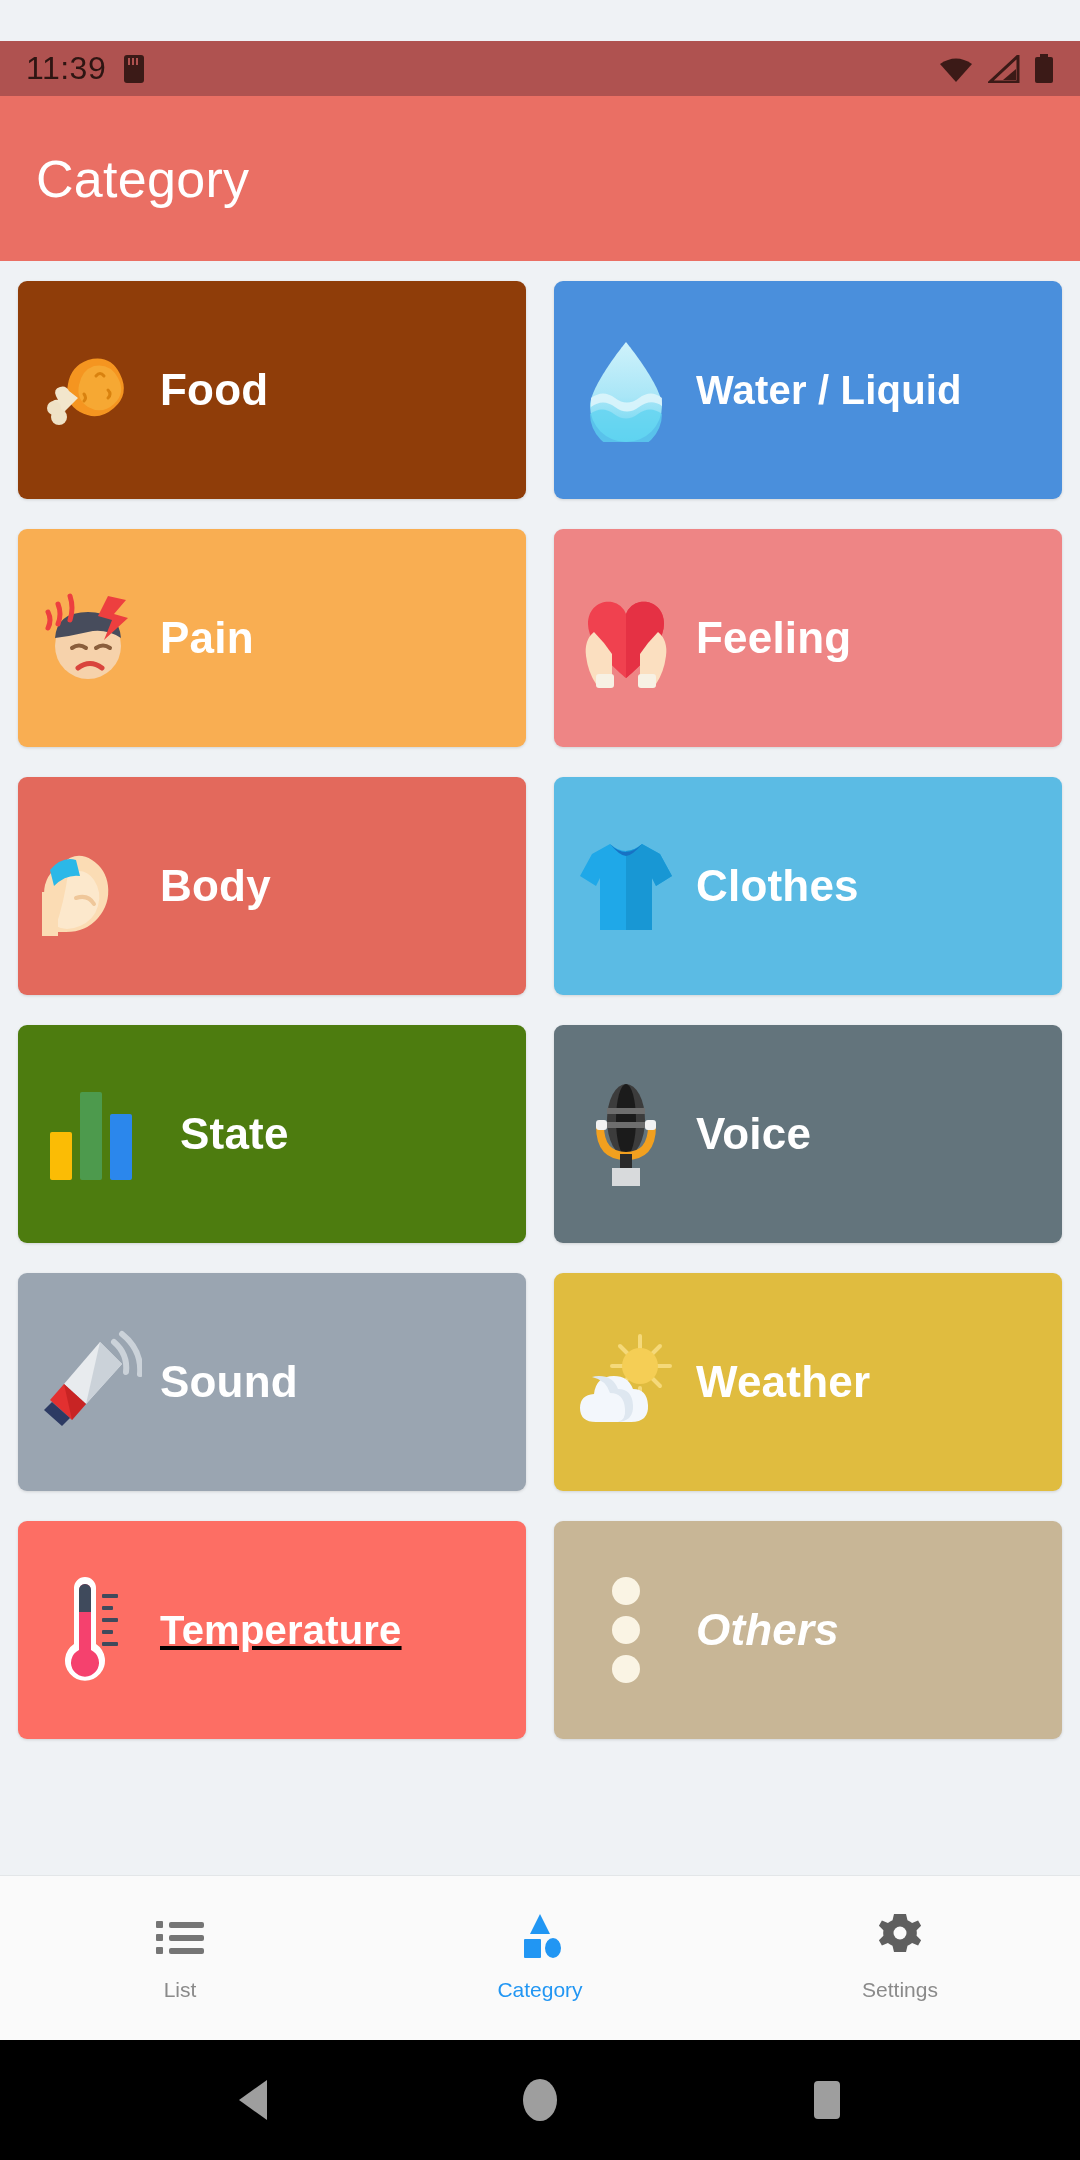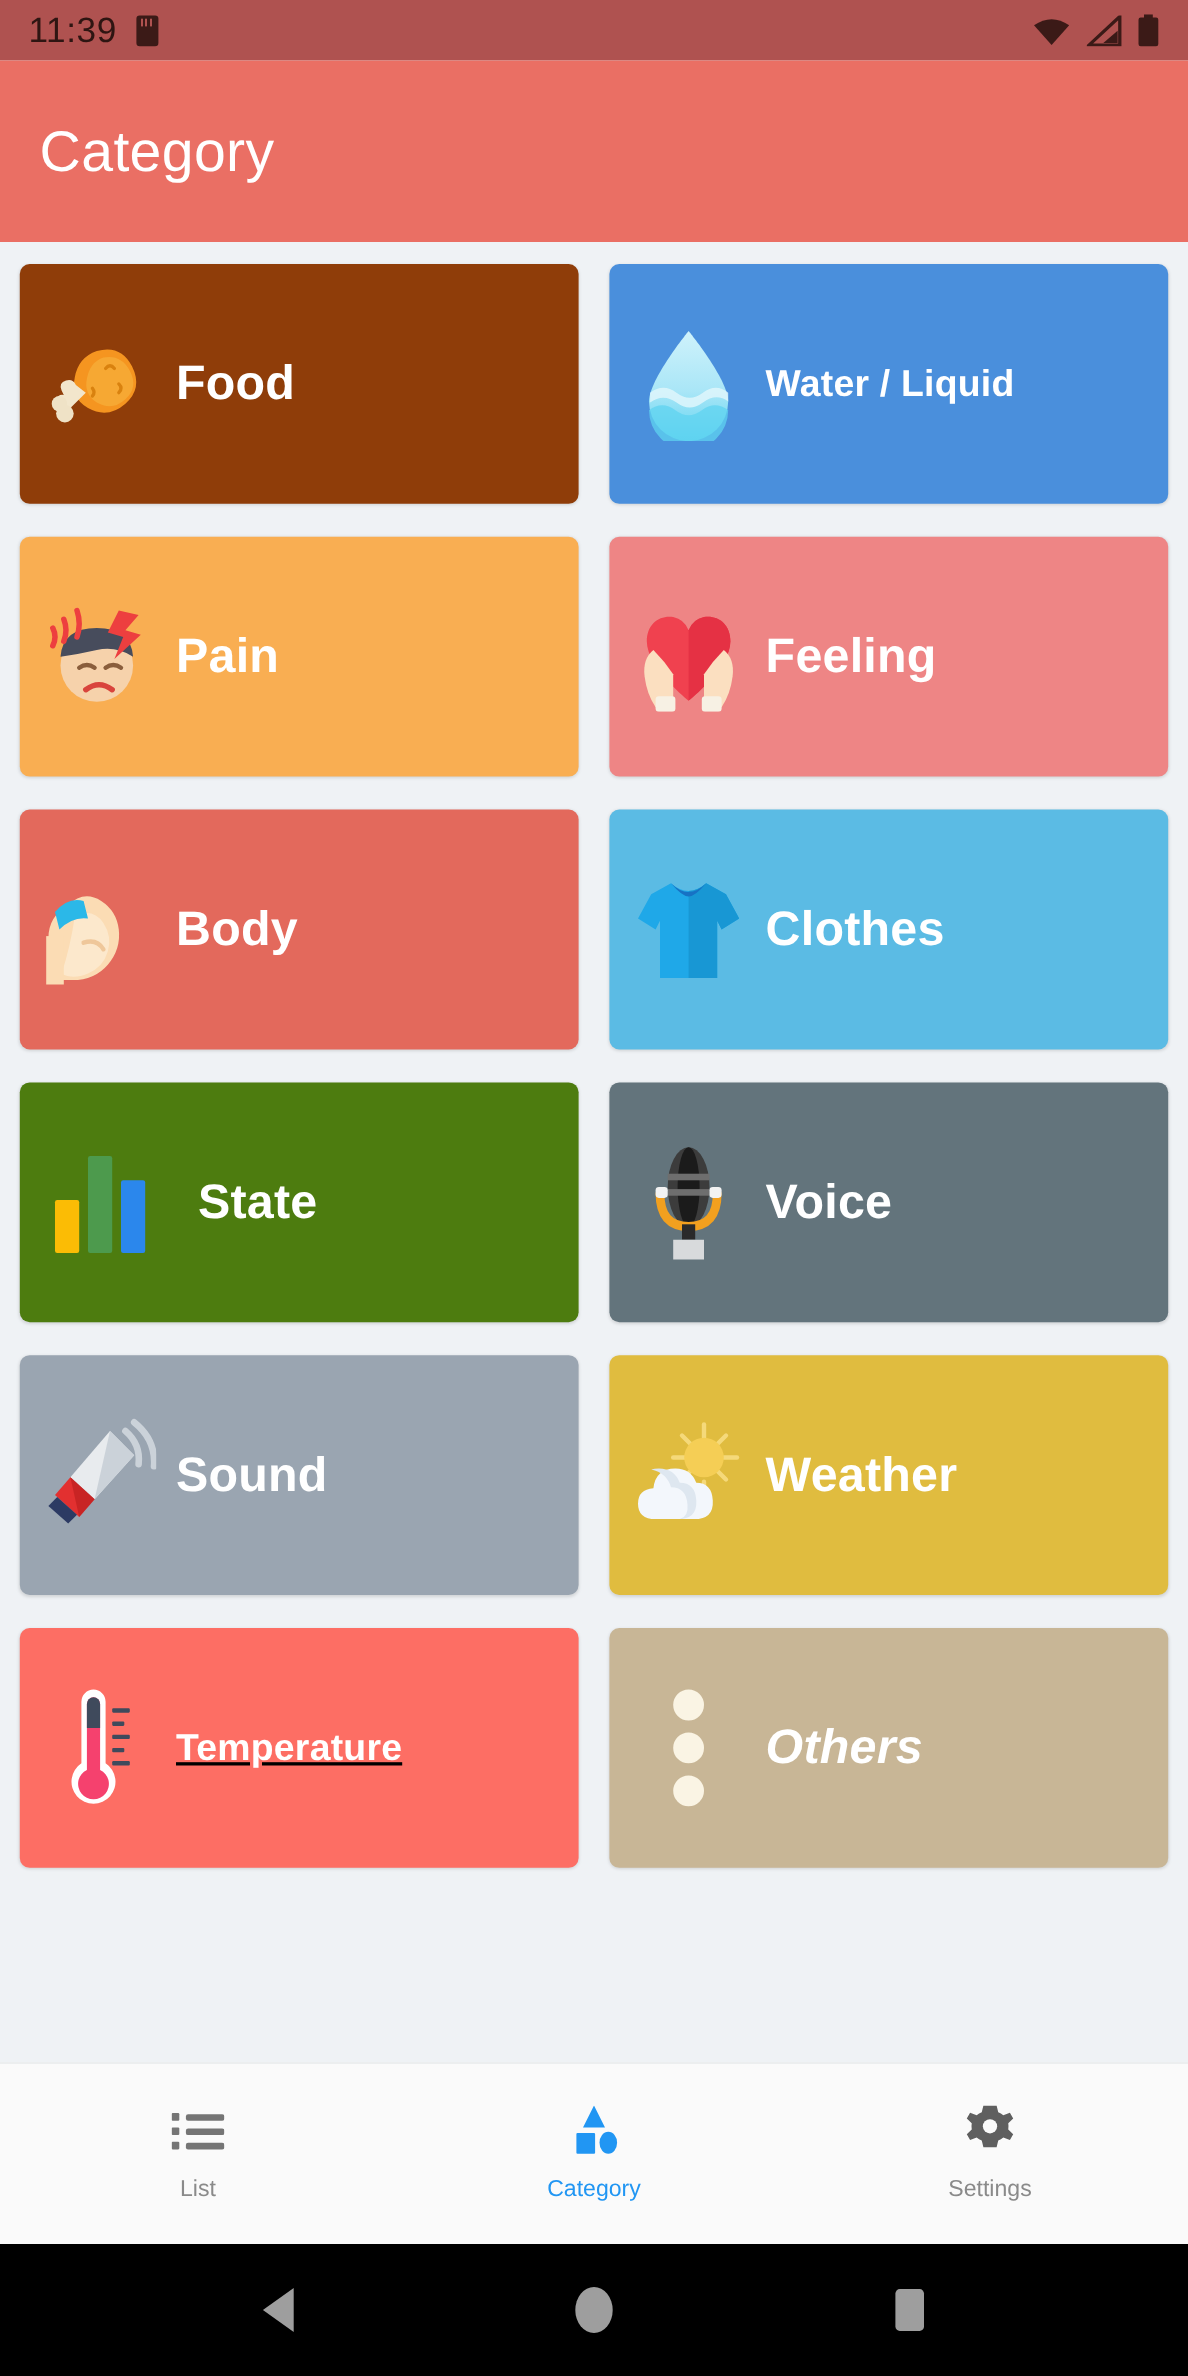--- a/index.html
+++ b/index.html
@@ -9,20 +9,21 @@
     background:#EFF2F5;
     overflow:hidden;
   }
   #app { position:relative; width:1080px; height:2160px; display:flex; flex-direction:column; }
 
   
   .status-bar {
     height:55px; background:#AF5250; flex:0 0 55px;
     display:flex; align-items:center; padding:0 26px;
     color:#3B1A17;
+    margin-top:41px;
   }
   .status-time { font-size:32px; letter-spacing:.5px; color:#2E1512; }
   .status-left { display:flex; align-items:center; gap:18px; }
   .status-right { margin-left:auto; display:flex; align-items:center; gap:14px; }
   .sd-icon { width:20px; height:28px; background:#3B1A17; border-radius:3px; position:relative; }
   .sd-icon:before { content:""; position:absolute; top:3px; left:4px; width:12px; height:7px;
       background:repeating-linear-gradient(to right,#AF5250 0 2px, #3B1A17 2px 4px); }
   .wifi-icon svg, .cell-icon svg, .batt-icon svg { display:block; }
 
   
@@ -46,21 +47,21 @@
   }
   .cat-icon {
     width:112px; flex:0 0 112px; height:130px;
     display:flex; align-items:center; justify-content:center;
   }
   .cat-icon svg { display:block; }
   .cat-label {
     color:#FFFFFF; font-size:44px; font-weight:bold;
     letter-spacing:.2px; margin-left:14px; white-space:nowrap;
   }
-  .cat-card.small-label .cat-label { font-size:34px; }
+  .cat-card.small-label .cat-label { font-size:40px; }
 
   
   .bottom-nav {
     flex:0 0 165px; background:#FAFAFA;
     border-top:1px solid #E3E6E8;
     display:flex; align-items:center;
   }
   .nav-item {
     flex:1; display:flex; flex-direction:column;
     align-items:center; justify-content:center; gap:18px; cursor:pointer;

